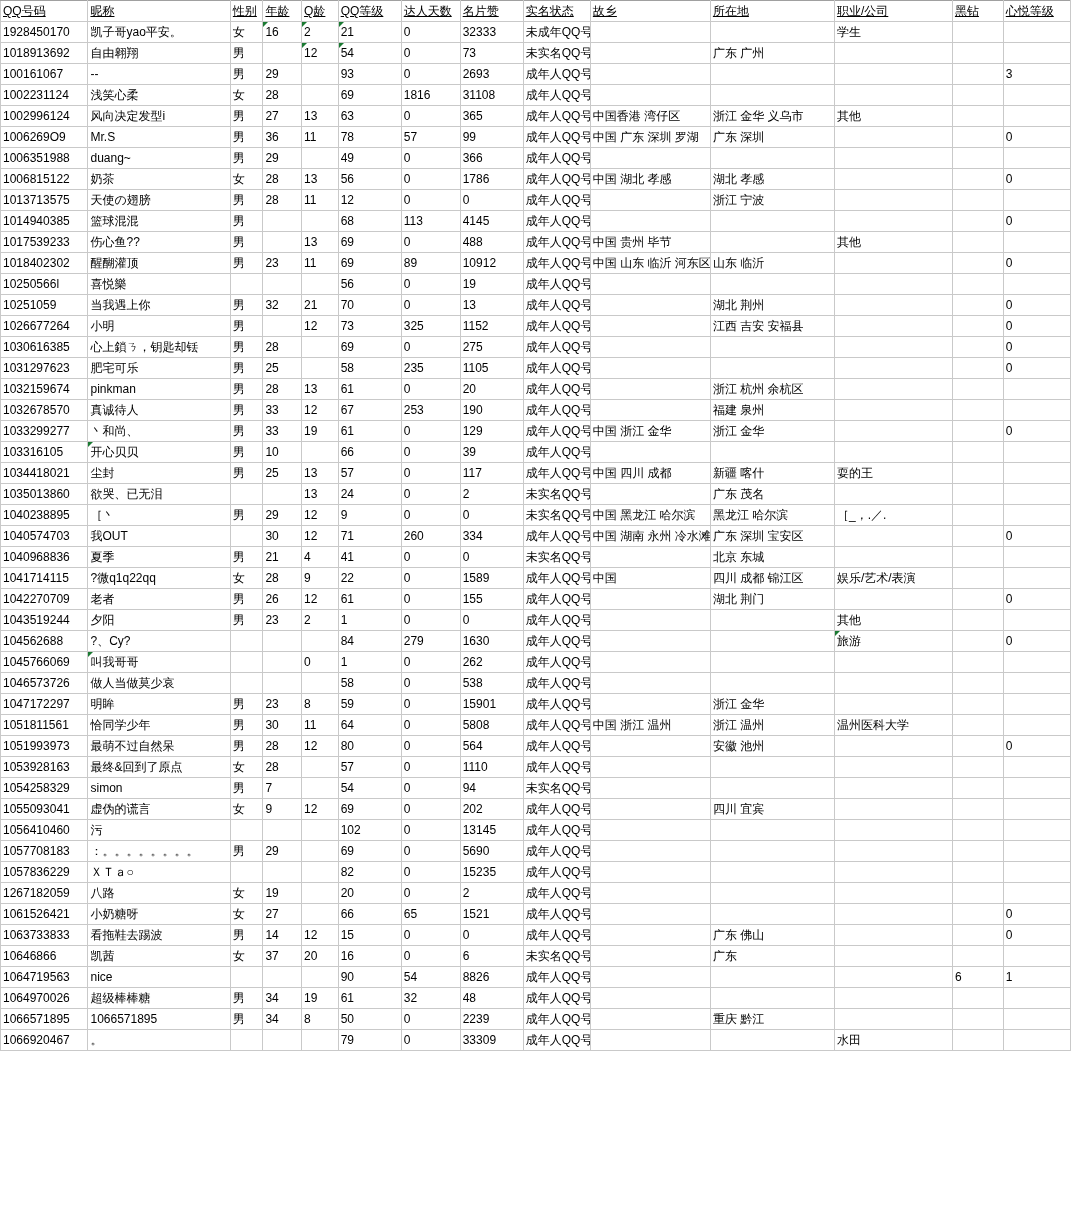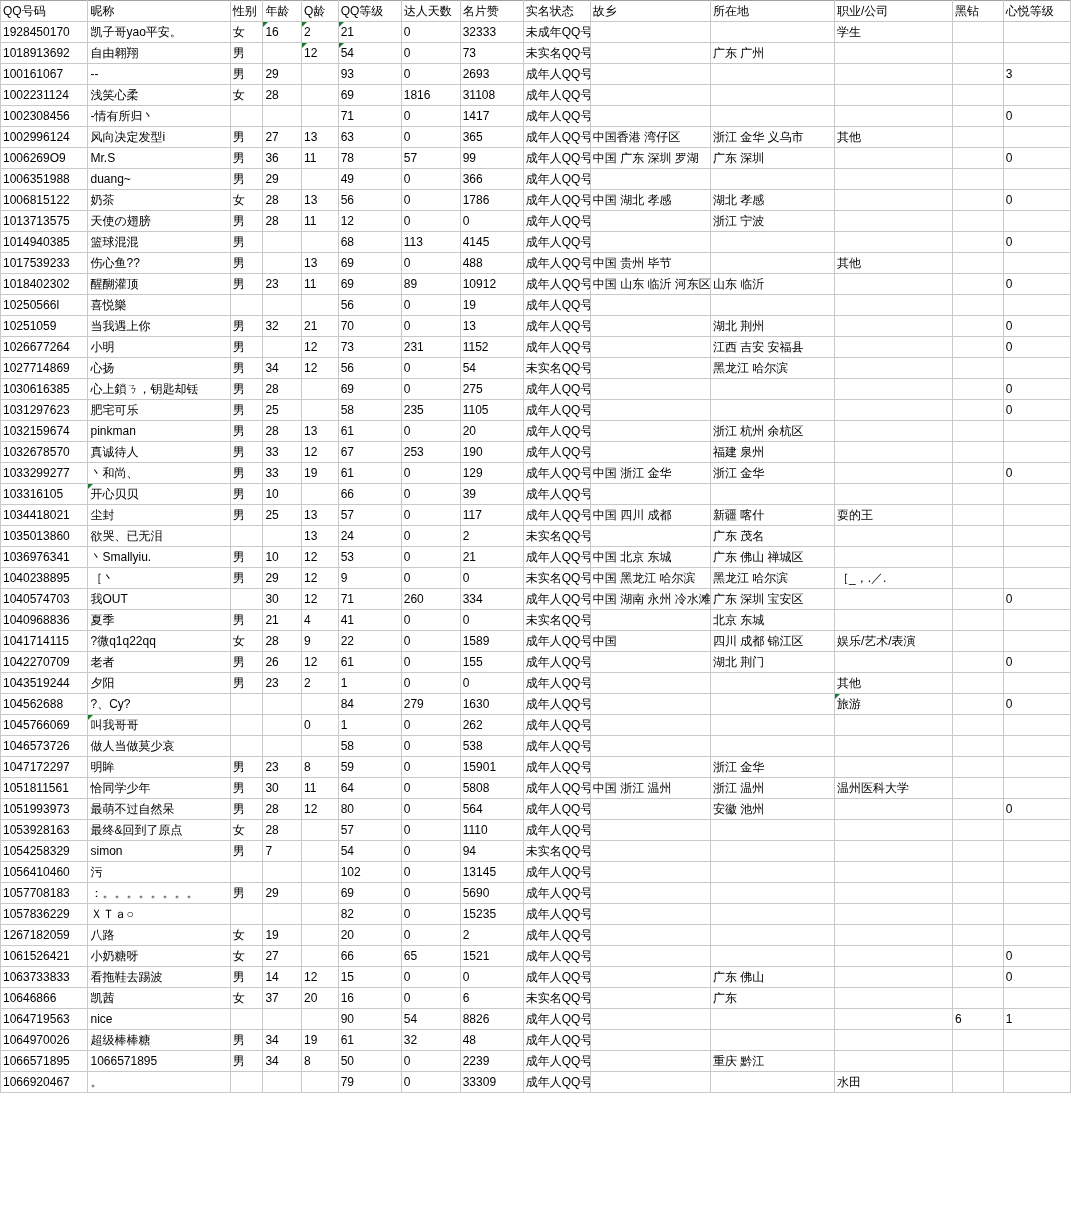--- a/index.html
+++ b/index.html
@@ -2,21 +2,21 @@
 <html><head>
 <meta charset="utf-8">
 <style>
   html,body{margin:0;padding:0;background:#ffffff;}
   body{font-family:"Liberation Sans","DejaVu Sans",sans-serif;}
   #sheet{width:1071px;height:1219px;overflow:hidden;position:relative;background:#fff;}
   table{border-collapse:collapse;table-layout:fixed;width:1071px;font-size:12px;color:#000;}
   th,td{border:1px solid #c9c9c9;padding:0 2px;height:20px;line-height:20px;
         white-space:nowrap;overflow:hidden;text-overflow:clip;vertical-align:middle;
         font-weight:normal;text-align:left;background:#fff;}
-  thead th{border-top:1px solid #a0a0a0;background:#ffffff;font-size:12px;}
+  thead th{border-top:1px solid #a0a0a0;background:#ffffff;font-size:12px;text-decoration:underline;}
   col.c0{width:86px}
   col.c1{width:140px}
   col.c2{width:32px}
   col.c3{width:38px}
   col.c4{width:36px}
   col.c5{width:62px}
   col.c6{width:58px}
   col.c7{width:62px}
   col.c8{width:66px}
   col.c9{width:118px}
@@ -125,36 +125,20 @@
           <td>1816</td>
           <td>31108</td>
           <td>成年人QQ号</td>
           <td></td>
           <td></td>
           <td></td>
           <td></td>
           <td></td>
         </tr>
         <tr>
-          <td>1002308456</td>
-          <td>-情有所归丶</td>
-          <td></td>
-          <td></td>
-          <td></td>
-          <td>71</td>
-          <td>0</td>
-          <td>1417</td>
-          <td>成年人QQ号</td>
-          <td></td>
-          <td></td>
-          <td></td>
-          <td></td>
-          <td>0</td>
-        </tr>
-        <tr>
           <td>1002996124</td>
           <td>风向决定发型i</td>
           <td>男</td>
           <td>27</td>
           <td>13</td>
           <td>63</td>
           <td>0</td>
           <td>365</td>
           <td>成年人QQ号</td>
           <td>中国香港 湾仔区</td>
@@ -307,44 +291,28 @@
           <td></td>
           <td>0</td>
         </tr>
         <tr>
           <td>1026677264</td>
           <td>小明</td>
           <td>男</td>
           <td></td>
           <td>12</td>
           <td>73</td>
-          <td>231</td>
+          <td>325</td>
           <td>1152</td>
           <td>成年人QQ号</td>
           <td></td>
           <td>江西 吉安 安福县</td>
           <td></td>
           <td></td>
           <td>0</td>
-        </tr>
-        <tr>
-          <td>1027714869</td>
-          <td>心扬</td>
-          <td>男</td>
-          <td>34</td>
-          <td>12</td>
-          <td>56</td>
-          <td>0</td>
-          <td>54</td>
-          <td>未实名QQ号</td>
-          <td></td>
-          <td>黑龙江 哈尔滨</td>
-          <td></td>
-          <td></td>
-          <td></td>
         </tr>
         <tr>
           <td>1030616385</td>
           <td>心上鎖ㄋ，钥匙却铥</td>
           <td>男</td>
           <td>28</td>
           <td></td>
           <td>69</td>
           <td>0</td>
           <td>275</td>
@@ -456,36 +424,20 @@
           <td>欲哭、已无泪</td>
           <td></td>
           <td></td>
           <td>13</td>
           <td>24</td>
           <td>0</td>
           <td>2</td>
           <td>未实名QQ号</td>
           <td></td>
           <td>广东 茂名</td>
-          <td></td>
-          <td></td>
-          <td></td>
-        </tr>
-        <tr>
-          <td>1036976341</td>
-          <td>丶Smallyiu.</td>
-          <td>男</td>
-          <td>10</td>
-          <td>12</td>
-          <td>53</td>
-          <td>0</td>
-          <td>21</td>
-          <td>成年人QQ号</td>
-          <td>中国 北京 东城</td>
-          <td>广东 佛山 禅城区</td>
           <td></td>
           <td></td>
           <td></td>
         </tr>
         <tr>
           <td>1040238895</td>
           <td>［丶</td>
           <td>男</td>
           <td>29</td>
           <td>12</td>
@@ -701,20 +653,36 @@
           <td>0</td>
           <td>94</td>
           <td>未实名QQ号</td>
           <td></td>
           <td></td>
           <td></td>
           <td></td>
           <td></td>
         </tr>
         <tr>
+          <td>1055093041</td>
+          <td>虚伪的谎言</td>
+          <td>女</td>
+          <td>9</td>
+          <td>12</td>
+          <td>69</td>
+          <td>0</td>
+          <td>202</td>
+          <td>成年人QQ号</td>
+          <td></td>
+          <td>四川 宜宾</td>
+          <td></td>
+          <td></td>
+          <td></td>
+        </tr>
+        <tr>
           <td>1056410460</td>
           <td>污</td>
           <td></td>
           <td></td>
           <td></td>
           <td>102</td>
           <td>0</td>
           <td>13145</td>
           <td>成年人QQ号</td>
           <td></td>

